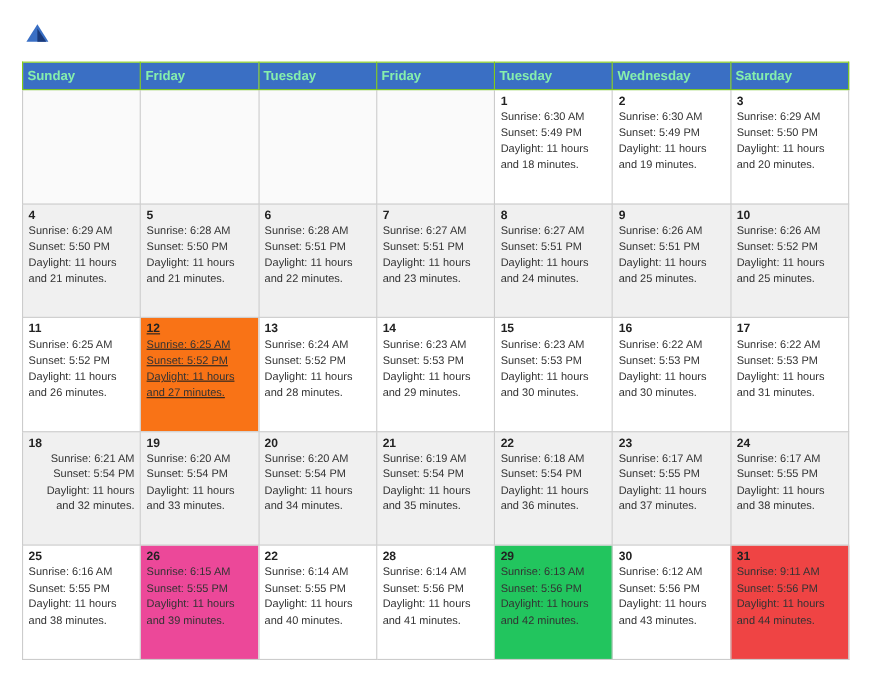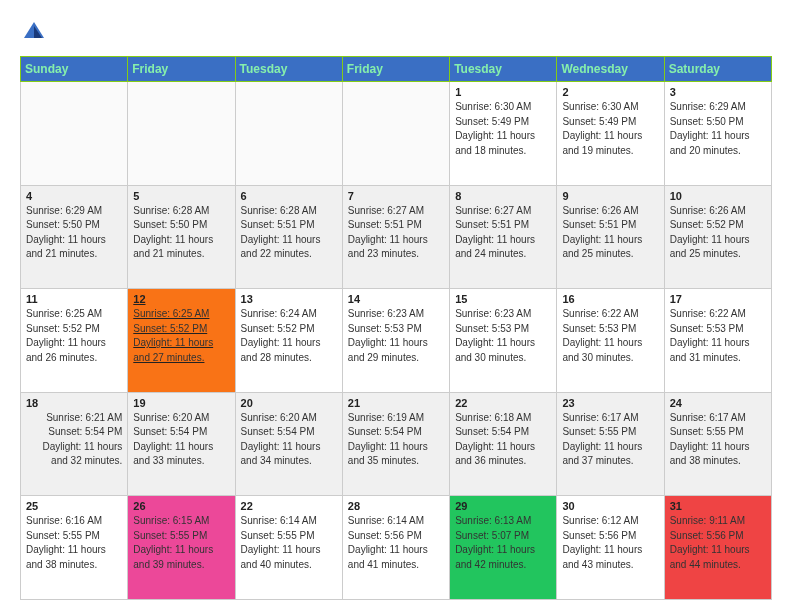--- a/index.html
+++ b/index.html
@@ -346,21 +346,21 @@
           <td style="background: rgb(255, 255, 255);">
             <span class="day-num">28</span>
             <div class="day-info" style="white-space: pre-line;">Sunrise: 6:14 AM
 Sunset: 5:56 PM
 Daylight: 11 hours
 and 41 minutes.</div>
           </td>
           <td style="background: #22c55e;">
             <span class="day-num">29</span>
             <div class="day-info" style="white-space: pre-line;">Sunrise: 6:13 AM
-Sunset: 5:07 PM
+Sunset: 5:56 PM
 Daylight: 11 hours
 and 42 minutes.</div>
           </td>
           <td style="background: rgb(255, 255, 255);">
             <span class="day-num">30</span>
             <div class="day-info" style="white-space: pre-line;">Sunrise: 6:12 AM
 Sunset: 5:56 PM
 Daylight: 11 hours
 and 43 minutes.</div>
           </td>

